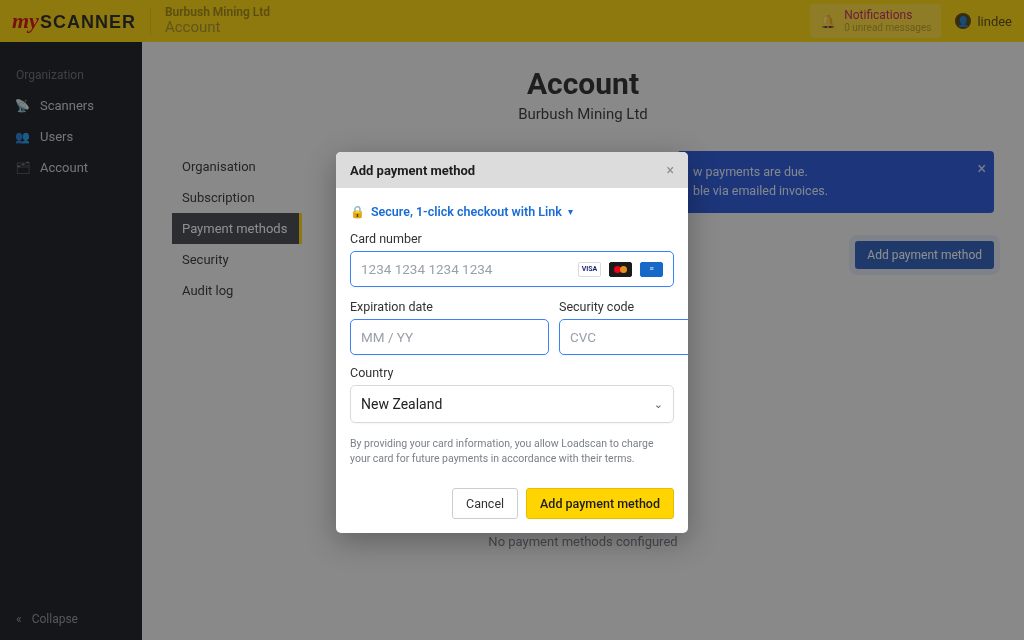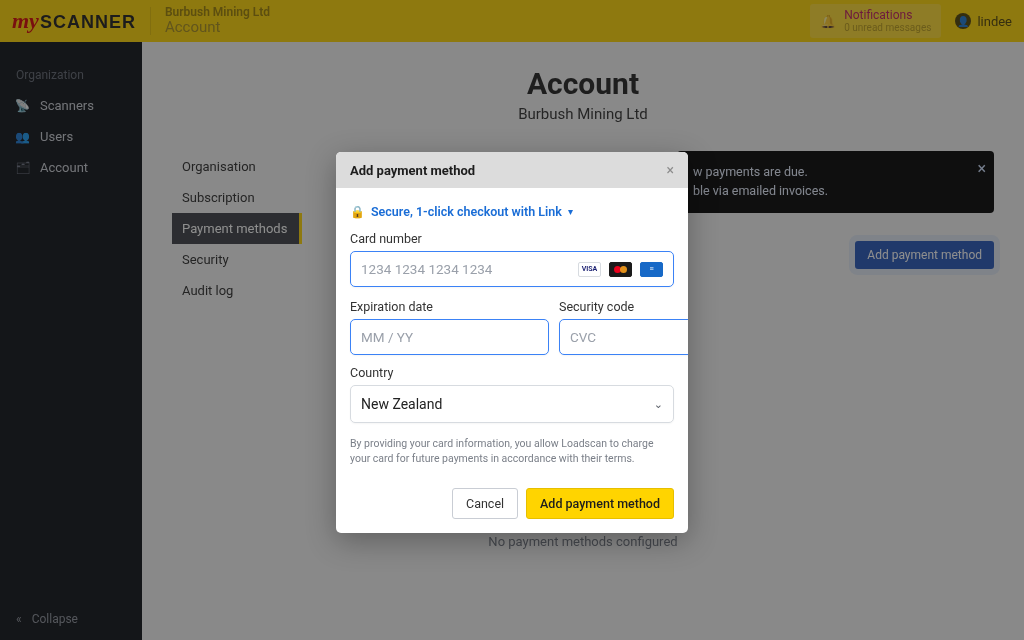--- a/index.html
+++ b/index.html
@@ -36,21 +36,21 @@
 .page-header { text-align:center; padding: 24px 0 10px; }
 .page-title { font-size: 30px; font-weight: 700; color:#1e1e1e; }
 .page-sub { font-size: 15px; color:#2d2d2d; margin-top:4px; }
 
 .content-row { display:flex; padding: 18px 30px; gap: 10px; }
 .subnav { width: 130px; display:flex; flex-direction:column; font-size:13px; }
 .subnav-item { padding: 8px 10px; color:#2a2a2a; cursor:pointer; }
 .subnav-item.active { background:#3a3d44; color:#fff; border-right: 3px solid #ffd400; }
 
 .panel { flex:1; }
-.alert-box { background:#000000; color:#e6eeff; border-radius:4px; padding:12px 16px; font-size:12.5px; line-height:1.5; position:relative; }
+.alert-box { background:#1d4ed8; color:#e6eeff; border-radius:4px; padding:12px 16px; font-size:12.5px; line-height:1.5; position:relative; }
 .alert-close { position:absolute; right:8px; top:6px; color:#cfe0ff; font-size:16px; cursor:pointer; }
 
 .pm-bar { margin-top: 28px; display:flex; align-items:center; }
 .add-pm-btn { margin-left:auto; background:#2355b8; color:#fff; font-size:12px; padding:7px 12px; border:none; border-radius:3px; box-shadow: 0 0 0 6px #e0e8f5; cursor:pointer; }
 .pm-empty { text-align:center; color:#6f7580; font-size:13px; margin-top: 210px; }
 
 .overlay { position:absolute; inset:0; background:rgba(30,30,30,0.5); display:flex; align-items:flex-start; justify-content:center; }
 .modal { width: 352px; background:#fff; border-radius:5px; margin-top: 152px; box-shadow: 0 8px 30px rgba(0,0,0,0.3); overflow:hidden; }
 .modal-head { background:#dcdcdc; padding: 10px 14px; display:flex; align-items:center; }
 .modal-title { font-size:13px; font-weight:700; color:#1d1d1d; }

